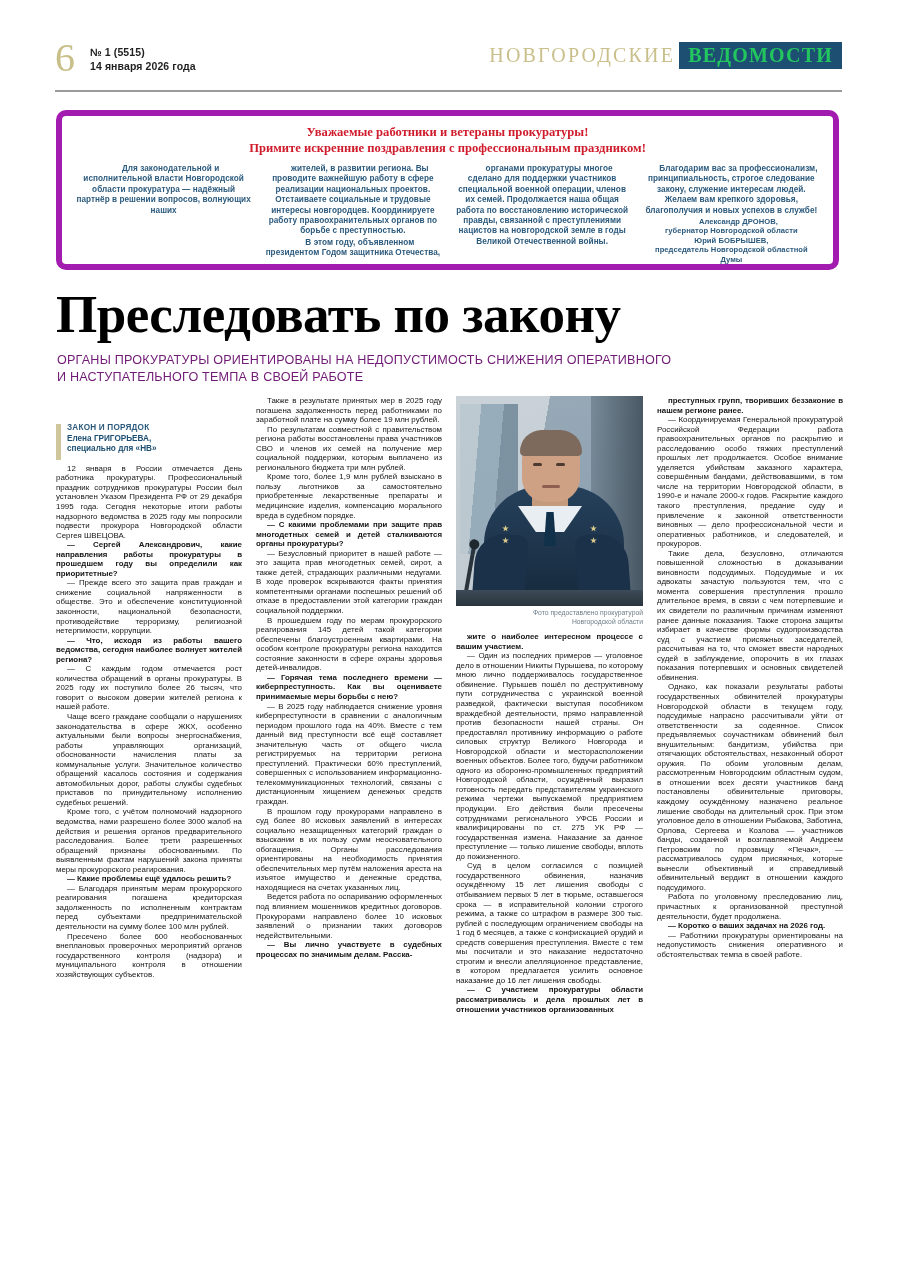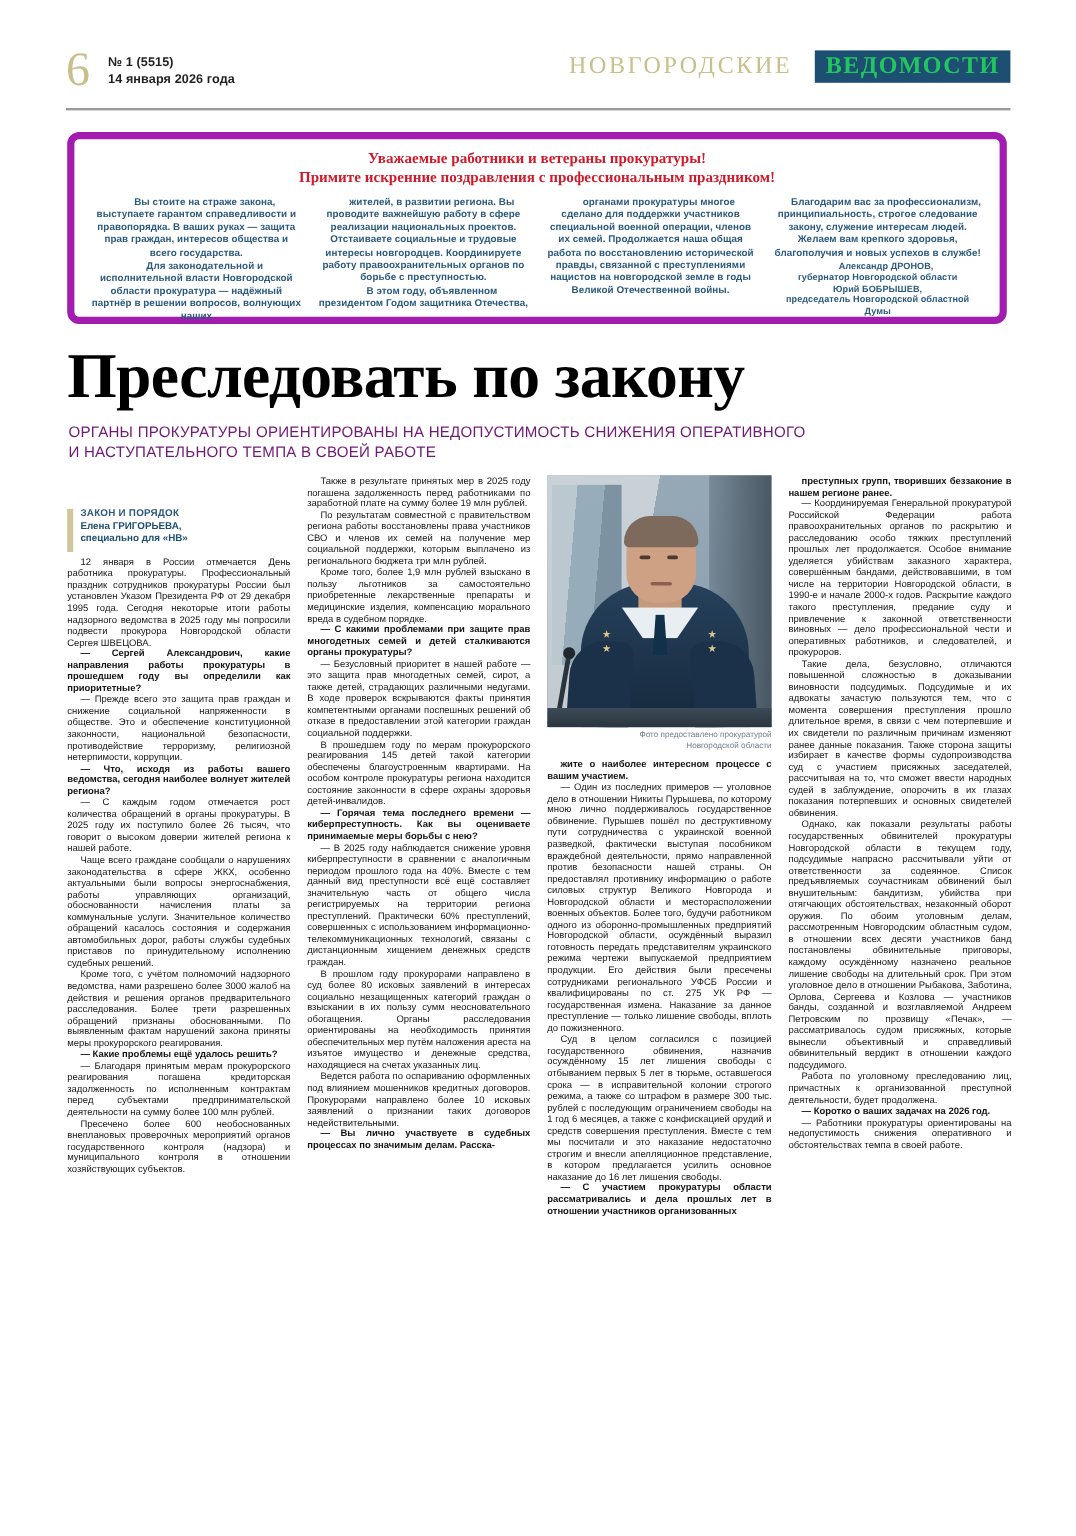--- a/index.html
+++ b/index.html
@@ -25,21 +25,21 @@
     position:absolute;left:35px;top:3px;
     font-size:10.5px;line-height:14px;color:#1f1f1f;font-weight:700;
     letter-spacing:.1px;
   }
   .brand{
     position:absolute;right:0;top:0;display:flex;align-items:stretch;height:27px;
   }
   .brand-word{
     font-family:"Liberation Serif","DejaVu Serif",serif;
     font-size:20px;line-height:27px;letter-spacing:2.2px;
-    color:#c9bf8a;padding-right:19px;font-weight:400;
+    color:#c9bf8a;padding-right:4px;font-weight:400;
   }
   .brand-box{
     background:#1c4f72;color:#22c55e;
     font-family:"Liberation Serif","DejaVu Serif",serif;
     font-size:20px;line-height:27px;letter-spacing:1.2px;font-weight:700;
     padding:0 9px;
   }
   .rule{
     position:absolute;left:55px;top:90px;width:787px;height:2px;background:#9a9a9a;
   }
@@ -197,21 +197,20 @@
   </div>
   <div class="rule"></div>
 
   <div class="greet">
     <div class="greet-title">
       <span>Уважаемые работники и ветераны прокуратуры!</span>
       <span class="l2">Примите искренние поздравления с профессиональным праздником!</span>
     </div>
     <div class="greet-cols">
       <div class="greet-col">
-        <p>Вы стоите на страже закона, выступаете гарантом справедливости и правопорядка. В ваших руках — защита прав граждан, интересов общества и всего государства.</p>
         <p>Для законодательной и исполнительной власти Новгородской области прокуратура — надёжный партнёр в решении вопросов, волнующих наших</p>
       </div>
       <div class="greet-col">
         <p>жителей, в развитии региона. Вы проводите важнейшую работу в сфере реализации национальных проектов. Отстаиваете социальные и трудовые интересы новгородцев. Координируете работу правоохранительных органов по борьбе с преступностью.</p>
         <p>В этом году, объявленном президентом Годом защитника Отечества,</p>
       </div>
       <div class="greet-col">
         <p>органами прокуратуры многое сделано для поддержки участников специальной военной операции, членов их семей. Продолжается наша общая работа по восстановлению исторической правды, связанной с преступлениями нацистов на новгородской земле в годы Великой Отечественной войны.</p>
       </div>
       <div class="greet-col">

